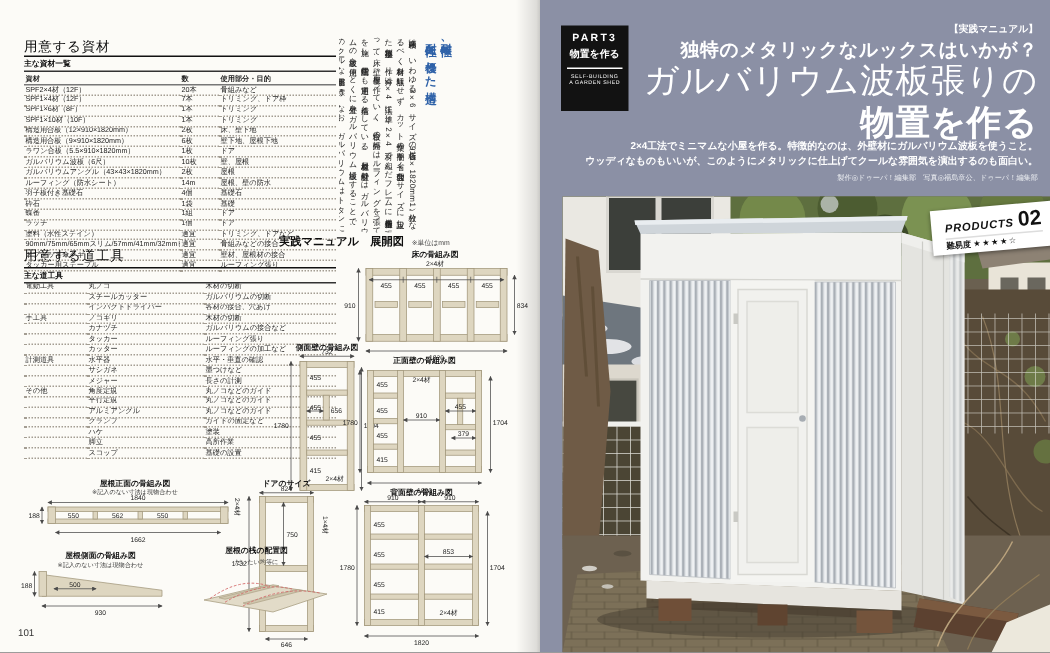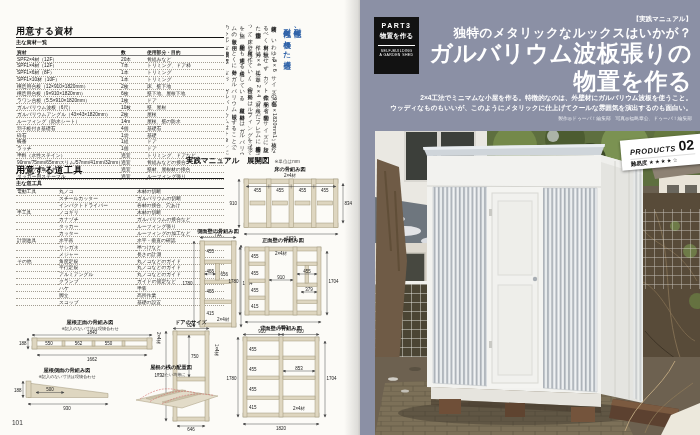--- a/index.html
+++ b/index.html
@@ -1,19 +1,19 @@
 <!DOCTYPE html>
 <html><head>
 <meta charset="utf-8">
 <style>
   html,body{margin:0;padding:0;background:#555;}
   .spread{position:relative;width:700px;height:435px;background:#fcfbf7;overflow:hidden;
     font-family:"Liberation Sans","DejaVu Sans",sans-serif;color:#1a1a1a;}
   
-  .sec-title{position:absolute;font-weight:bold;font-size:9px;color:#0d0d0d;letter-spacing:.5px;}
+  .sec-title{position:absolute;font-weight:normal;font-size:9px;color:#0d0d0d;letter-spacing:.5px;}
   .tablewrap{position:absolute;width:208px;}
   .tlabel{font-size:5.2px;font-weight:bold;color:#111;border-top:1.6px solid #111;border-bottom:.5px solid #333;padding:1px 0 .8px;}
   table{width:100%;border-collapse:collapse;table-layout:fixed;}
   th{font-size:4.8px;text-align:left;font-weight:bold;border-bottom:.5px solid #777;padding:.8px 1px .3px;white-space:nowrap;}
   td{font-size:4.8px;padding:.7px 1px .2px;border-bottom:.5px dotted #a39d92;white-space:nowrap;overflow:hidden;line-height:1.05;color:#1c1c1c;}
   .pagenum{position:absolute;left:12px;top:419px;font-size:6.5px;color:#333;}
   
   .article{position:absolute;left:226px;top:22px;width:76px;height:133px;writing-mode:vertical-rl;overflow:hidden;}
   .art-headline{margin:0 0 0 4px;color:#2f62a8;font-size:7.6px;line-height:1.35;letter-spacing:1px;font-weight:bold;}
   .art-headline span{display:block;}
@@ -35,21 +35,21 @@
   
   .page-right{position:absolute;left:360px;top:0;width:340px;height:435px;background:#8b90a5;}
   .badge{position:absolute;left:14px;top:17px;width:45px;height:57px;background:#121212;color:#fff;
     text-align:center;box-sizing:border-box;padding-top:5px;}
   .b1{font-size:7px;font-weight:bold;letter-spacing:1.5px;}
   .b2{font-size:6.6px;font-weight:bold;margin-top:3px;}
   .b3{font-size:3.5px;letter-spacing:.4px;margin:4px 4px 0;border-top:.5px solid #fff;padding-top:2.5px;}
   .b4{font-size:3.5px;letter-spacing:.4px;}
   .kicker{position:absolute;right:8px;top:15px;font-size:6.5px;font-weight:bold;color:#fff;}
   .lead{position:absolute;right:8px;top:25px;font-size:12.5px;font-weight:bold;color:#fff;letter-spacing:.5px;}
-  .t1{position:absolute;right:8px;top:41px;font-size:23px;font-weight:bold;color:#fff;letter-spacing:.5px;line-height:1.05;}
+  .t1{position:absolute;right:8px;top:41px;font-size:23px;font-weight:normal;color:#fff;letter-spacing:.5px;line-height:1.05;}
   .t2{position:absolute;right:8px;top:66px;font-size:23px;font-weight:bold;color:#fff;letter-spacing:.5px;}
   .desc{position:absolute;right:8px;top:93px;font-size:6.6px;font-weight:bold;color:#fff;text-align:right;line-height:1.55;}
   .credit{position:absolute;right:8px;top:115px;font-size:4.8px;color:#eceef2;}
   .photo{position:absolute;left:15px;top:131px;width:325px;height:304px;overflow:hidden;background:#6b6050;}
   .photo-svg{left:0;top:0;}
   .ribbon{position:absolute;right:-7px;top:6px;background:#fff;color:#111;padding:2px 12px 2.5px 9px;
     transform:rotate(-5deg);box-shadow:0 1px 3px rgba(0,0,0,.45);}
   .rib-row1{display:flex;align-items:baseline;gap:3px;}
   .rib-brand{font-size:7.5px;font-weight:bold;font-style:italic;letter-spacing:.5px;}
   .rib-num{font-size:14px;font-weight:bold;}

